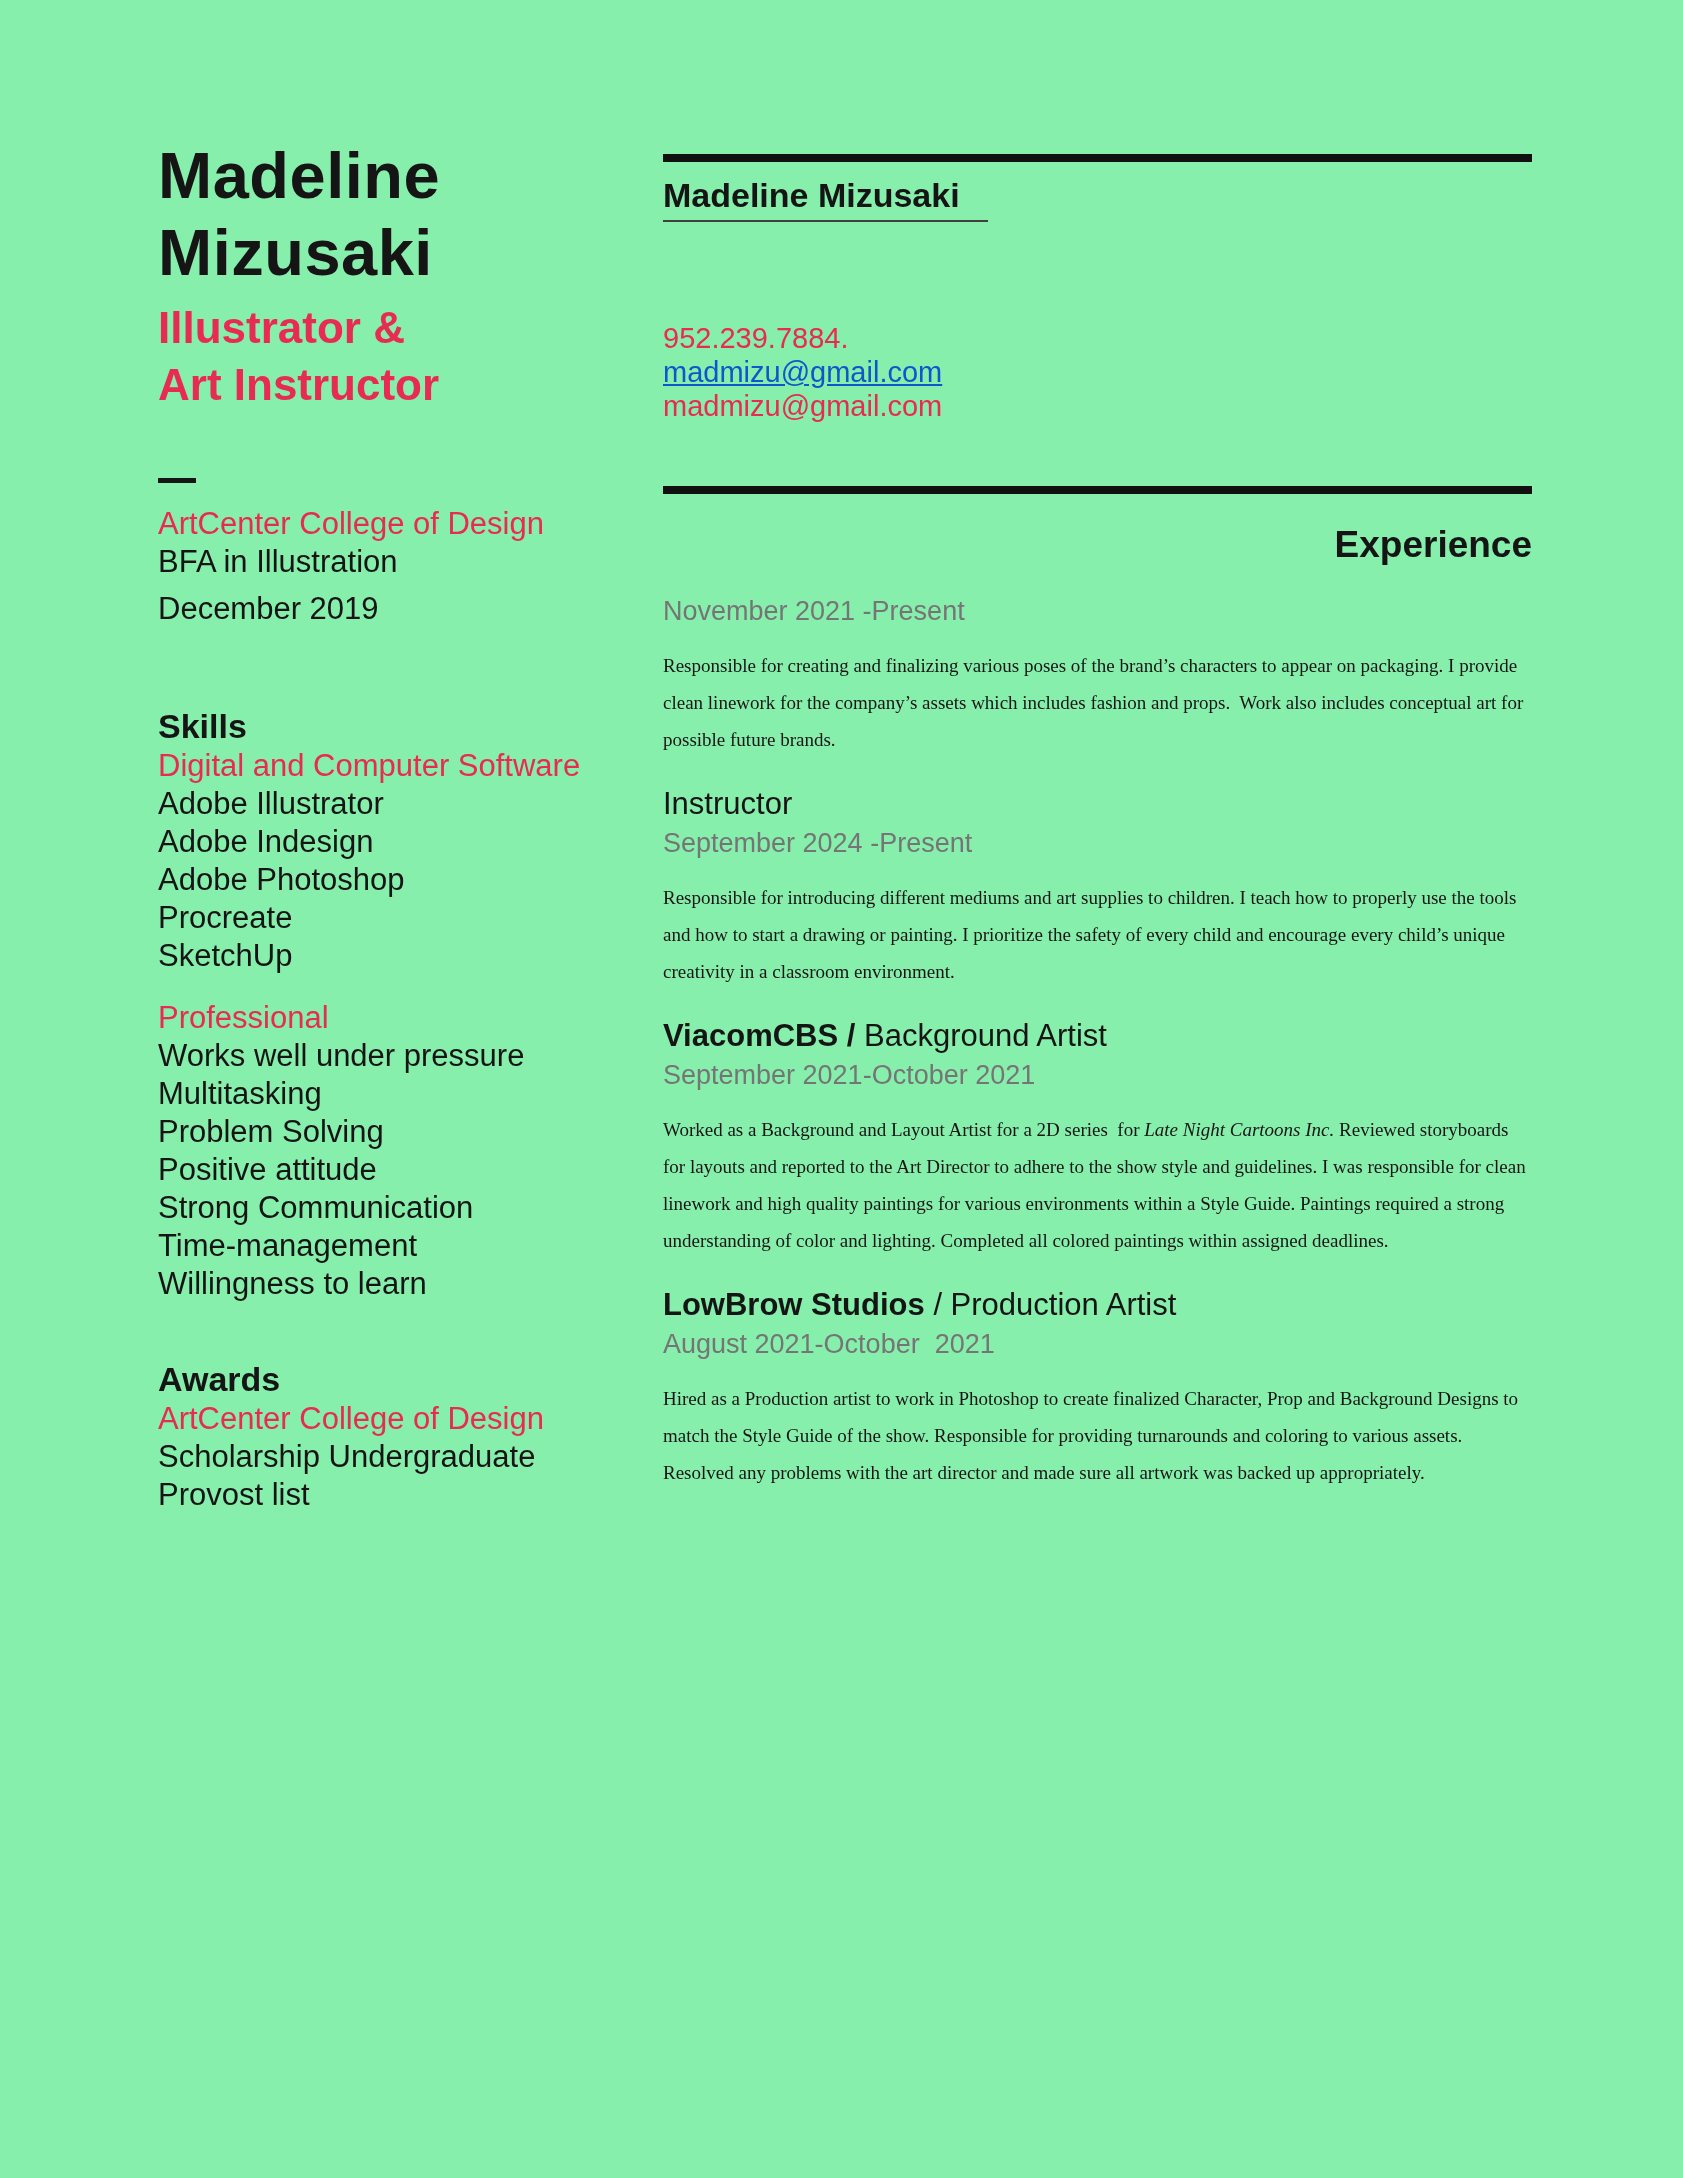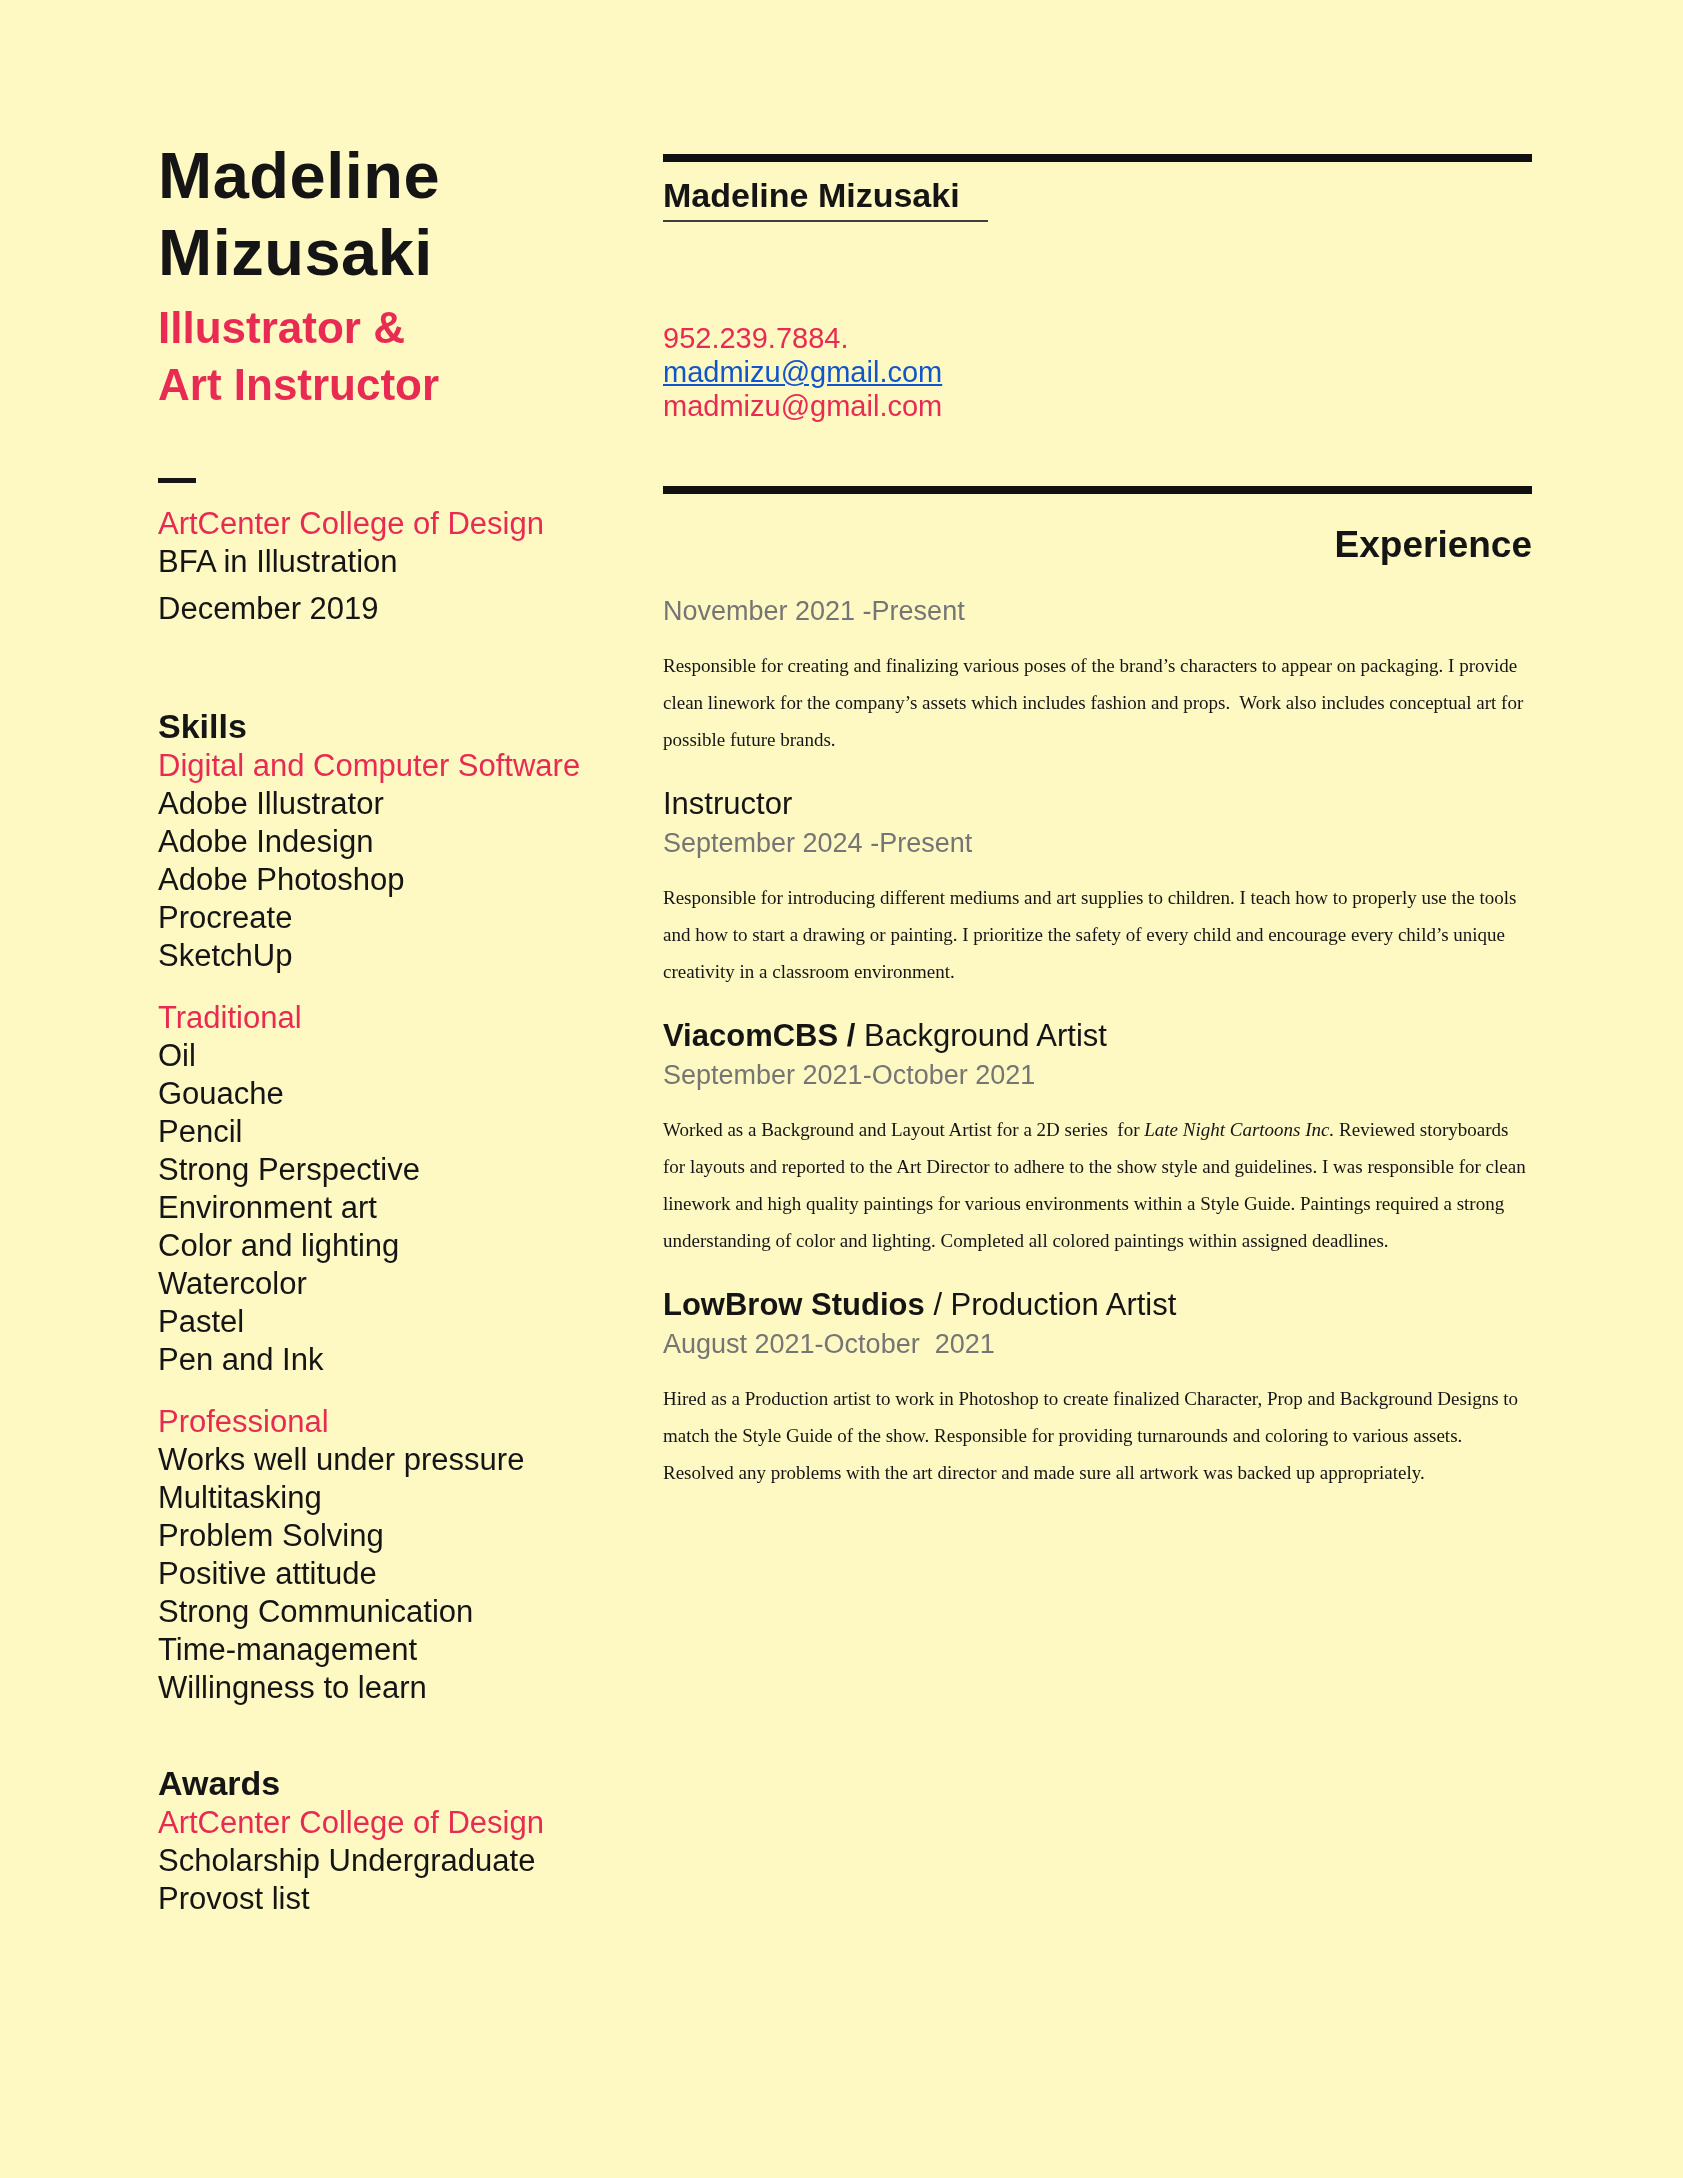--- a/index.html
+++ b/index.html
@@ -1,20 +1,20 @@
 <!DOCTYPE html>
 <html><head>
 <meta charset="utf-8">
 <style>
   html, body { margin: 0; padding: 0; background: #ffffff; }
   .page {
     position: relative;
     width: 1683px;
     height: 2178px;
-    background: #fef9c3;
+    background: #86efac;
     font-family: "Liberation Sans", sans-serif;
     color: #151515;
     overflow: hidden;
   }
 
   
   .left-col { position: absolute; left: 158px; top: 137px; width: 475px; }
   .name-line { font-size: 65px; font-weight: bold; line-height: 77px; letter-spacing: 0.5px; color: #151515; }
   .subtitle { margin-top: 8px; }
   .subtitle-line { font-size: 44px; font-weight: bold; line-height: 57px; color: #e82b52; }
@@ -96,34 +96,20 @@
         <div class="accent-line skill-group-label">Digital and Computer Software</div>
         <ul class="plain-list">
           <li>Adobe Illustrator</li>
           <li>Adobe Indesign</li>
           <li>Adobe Photoshop</li>
           <li>Procreate</li>
           <li>SketchUp</li>
         </ul>
       </div>
 
-      <div class="skill-group">
-        <div class="accent-line skill-group-label">Traditional</div>
-        <ul class="plain-list">
-          <li>Oil</li>
-          <li>Gouache</li>
-          <li>Pencil</li>
-          <li>Strong Perspective</li>
-          <li>Environment art</li>
-          <li>Color and lighting</li>
-          <li>Watercolor</li>
-          <li>Pastel</li>
-          <li>Pen and Ink</li>
-        </ul>
-      </div>
 
       <div class="skill-group">
         <div class="accent-line skill-group-label">Professional</div>
         <ul class="plain-list">
           <li>Works well under pressure</li>
           <li>Multitasking</li>
           <li>Problem Solving</li>
           <li>Positive attitude</li>
           <li>Strong Communication</li>
           <li>Time-management</li>

